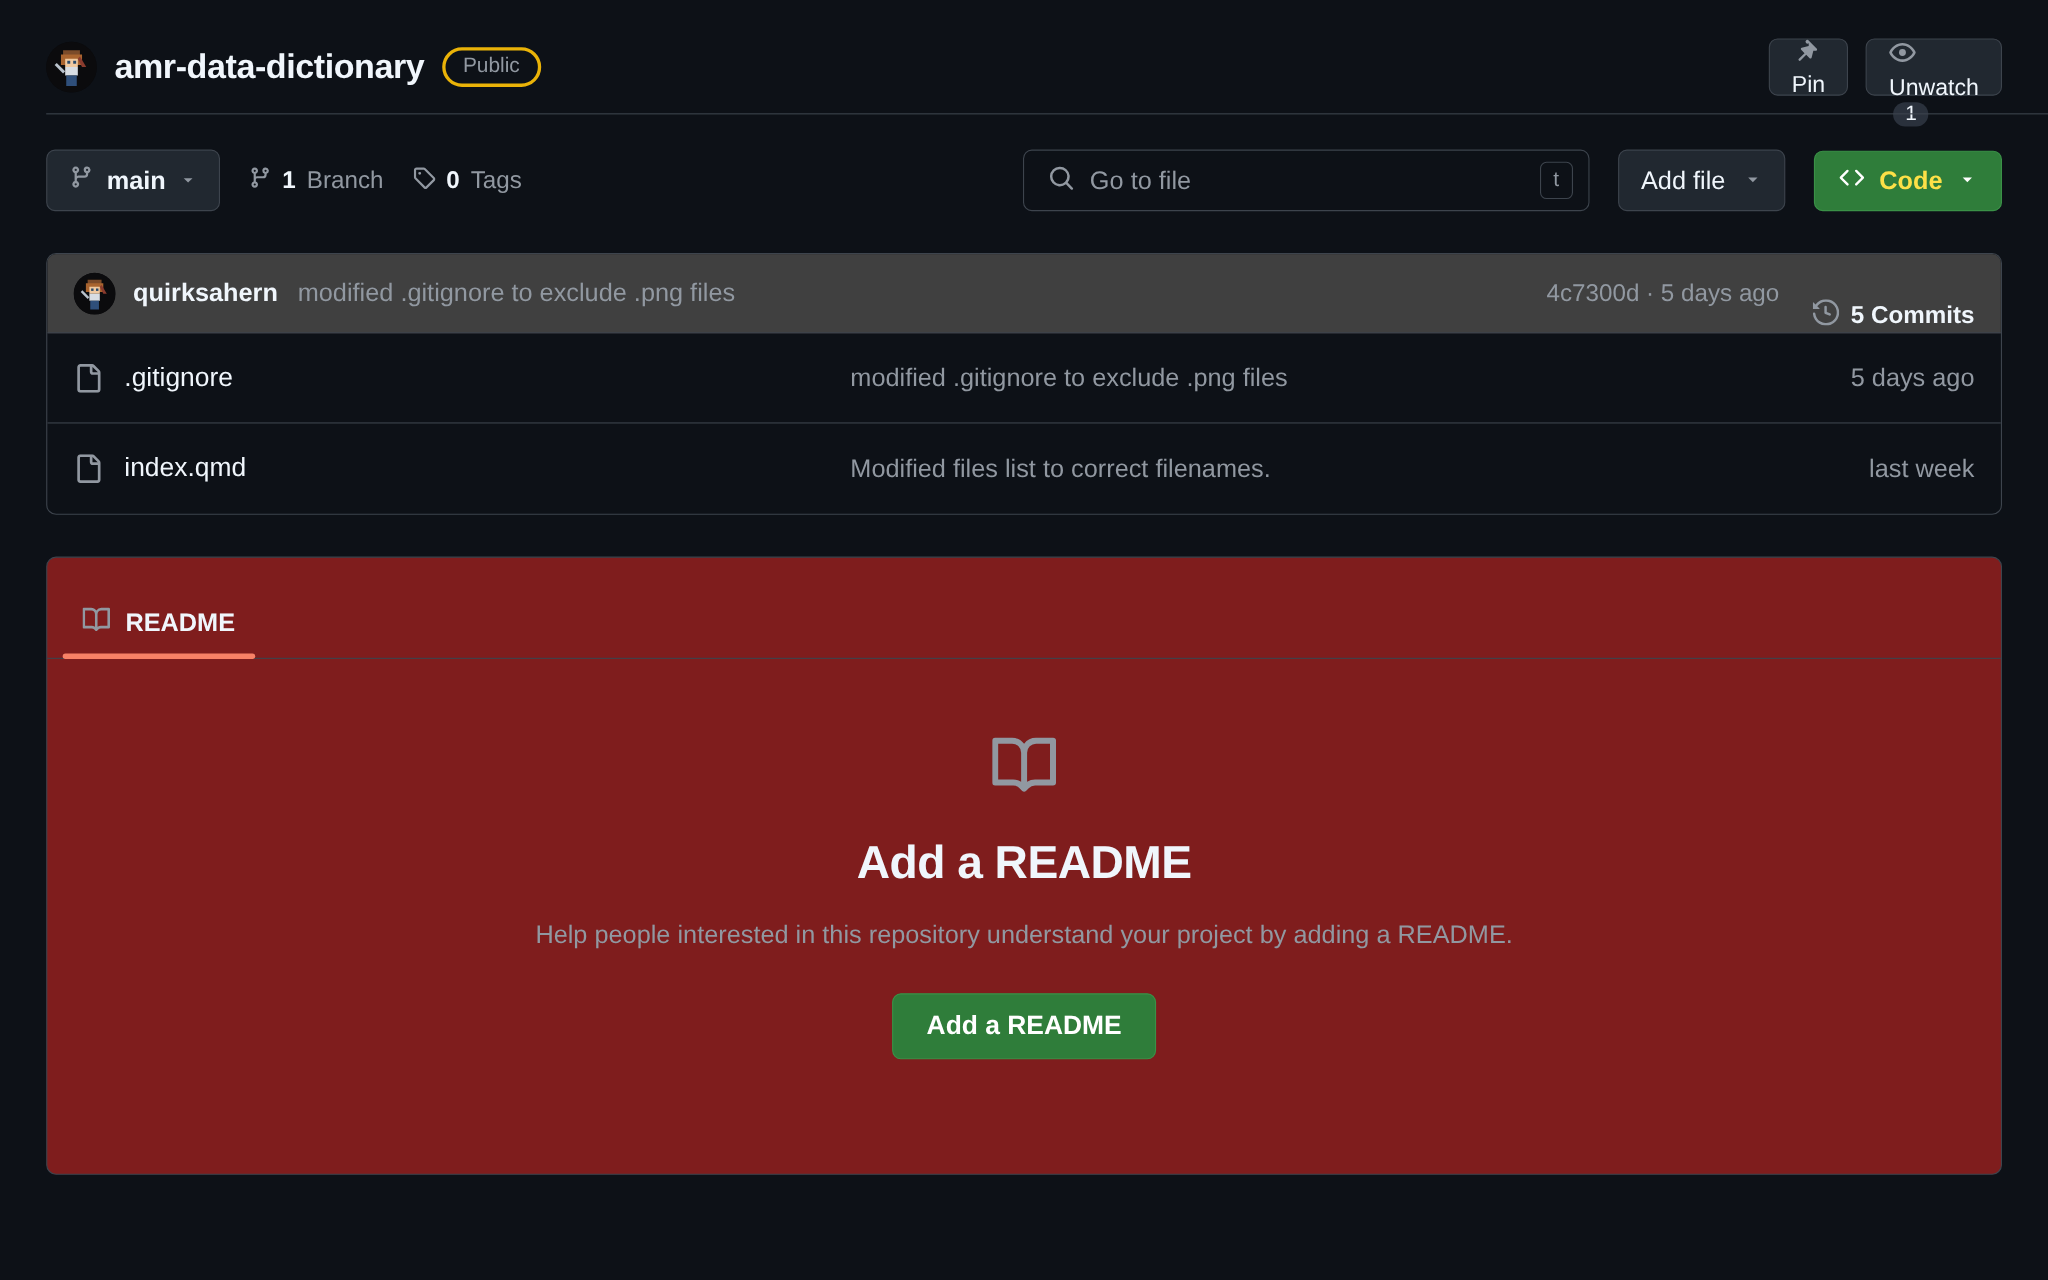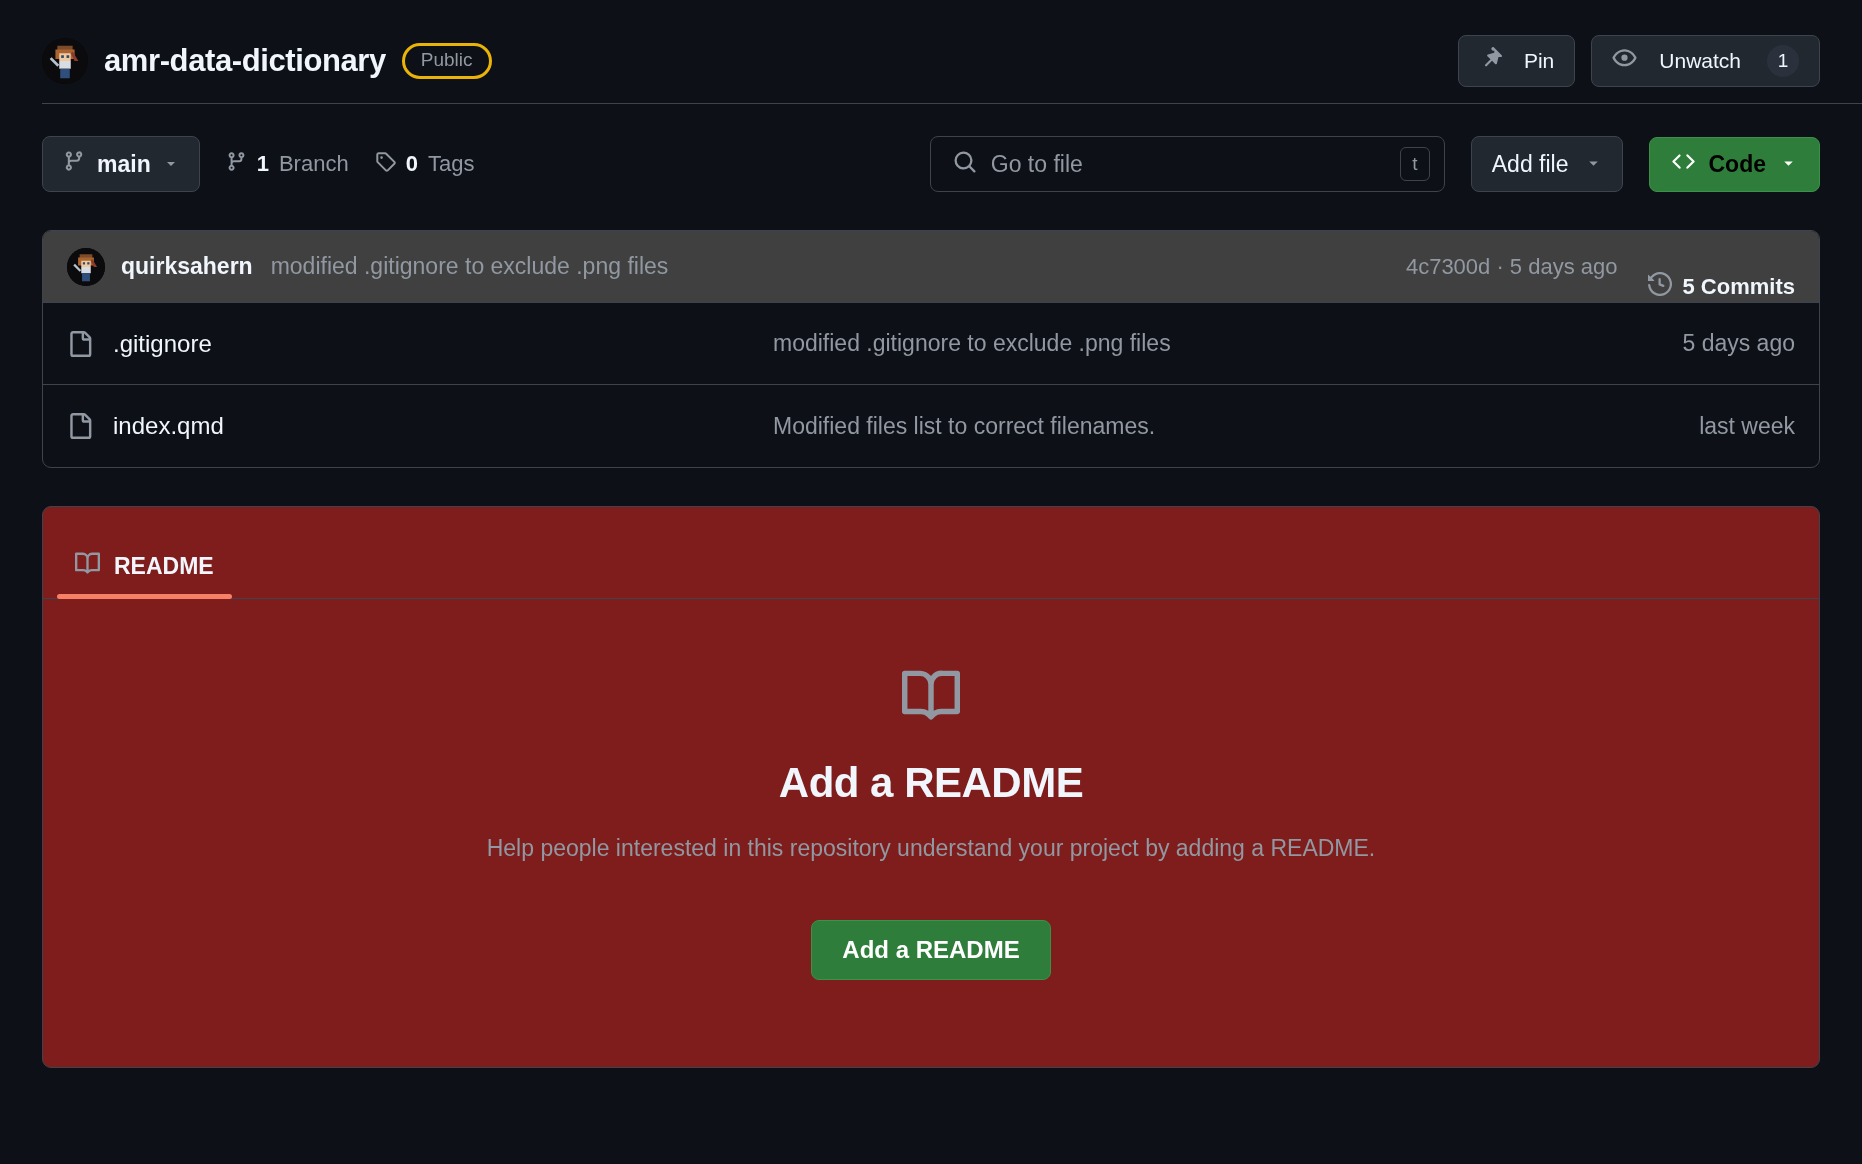--- a/index.html
+++ b/index.html
@@ -32,24 +32,25 @@
     font-size: 31px; font-weight: bold; color: #f0f6fc;
     letter-spacing: -0.4px; white-space: nowrap;
   }
   .visibility-badge {
     border: 3px solid #eab308; border-radius: 999px;
     padding: 4px 16px 6px 16px; font-size: 19px; color: #9198a1;
     line-height: 1.1;
   }
   .header-actions { display: flex; align-items: center; gap: 16px; }
   .hbtn {
-    display: flex; align-items: center; gap: 22px;
+    display: flex; align-items: flex-start; gap: 1px;
     background: #212830; border: 1px solid #3d444d; border-radius: 8px;
     height: 52px; padding: 0 20px; color: #f0f6fc; font-size: 21px;
     white-space: nowrap;
+    flex-direction: column;
   }
   .hbtn .cnt {
     background: #2a313c; border-radius: 999px; min-width: 32px; height: 32px;
     display: flex; align-items: center; justify-content: center;
     font-size: 19px; color: #f0f6fc; padding: 0 9px; margin-left: 4px;
   }
   .header-rule {
     position: absolute; left: 42px; right: 0; top: 103px;
     height: 1px; background: #3d444d;
   }
@@ -87,21 +88,21 @@
     font-size: 19px; color: #9198a1; padding: 0 8px;
   }
   .addfile-btn {
     display: flex; align-items: center; gap: 16px;
     background: #212830; border: 1px solid #3d444d; border-radius: 8px;
     height: 56px; padding: 0 20px; font-size: 23px; color: #f0f6fc;
   }
   .code-btn {
     display: flex; align-items: center; gap: 14px;
     background: #2f7d3a; border: 1px solid #3a9147; border-radius: 8px;
-    height: 55px; padding: 0 22px; font-size: 23px; font-weight: bold; color: #000000;
+    height: 55px; padding: 0 22px; font-size: 23px; font-weight: bold; color: #fde047;
   }
 
   
   .filebox {
     margin: 38px 42px 0 42px;
     border: 1px solid #3d444d; border-radius: 9px; overflow: hidden;
     background: #0d1117;
   }
   .commit-row {
     display: flex; align-items: center;
@@ -146,21 +147,21 @@
   .readme-tab::after {
     content: ""; position: absolute; left: 0; right: 0; bottom: -1px;
     height: 5px; background: #f78166; border-radius: 3px;
   }
   .readme-empty {
     display: flex; flex-direction: column; align-items: center;
     padding-top: 68px;
   }
   .empty-icon { margin-bottom: 30px; }
   .empty-title { font-size: 42px; font-weight: bold; color: #f0f6fc; margin-bottom: 28px; letter-spacing: -0.5px; }
-  .empty-desc { font-size: 23px; color: #9198a1; margin-bottom: 58px; }
+  .empty-desc { font-size: 23px; color: #9198a1; margin-bottom: 40px; }
   .empty-btn {
     background: #2f7d3a; border: 1px solid #3a9147; border-radius: 8px;
     height: 60px; padding: 0 30px; font-size: 24px; font-weight: bold; color: #fff;
     display: flex; align-items: center;
   }
 </style>
 </head>
 <body>
 
 <div class="page">

